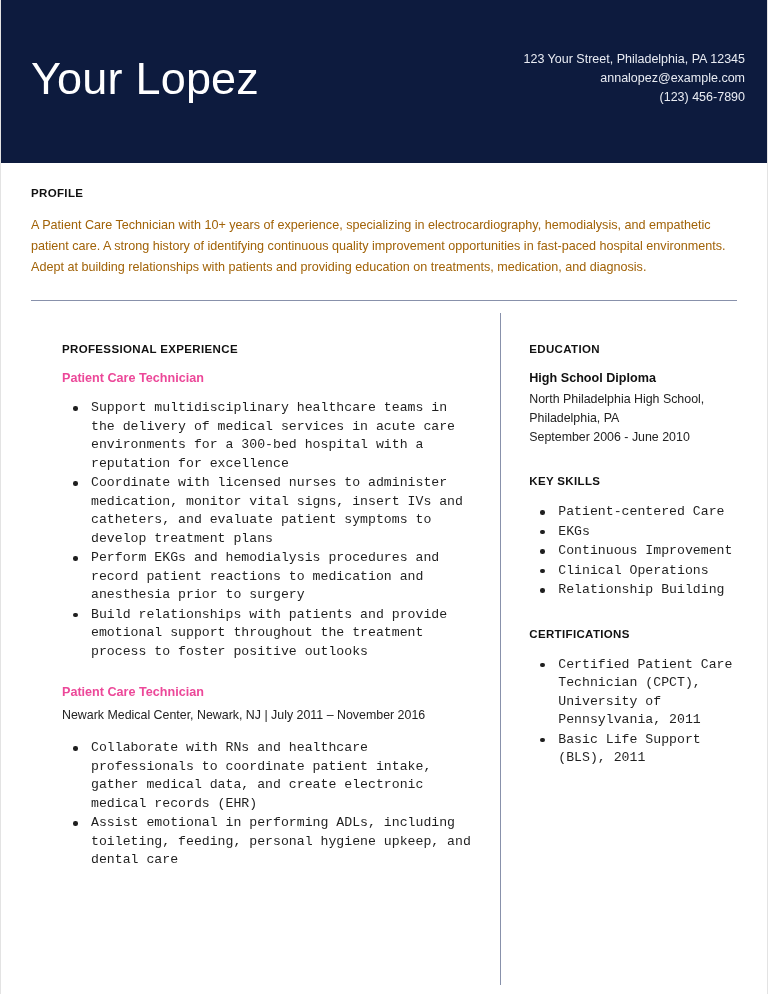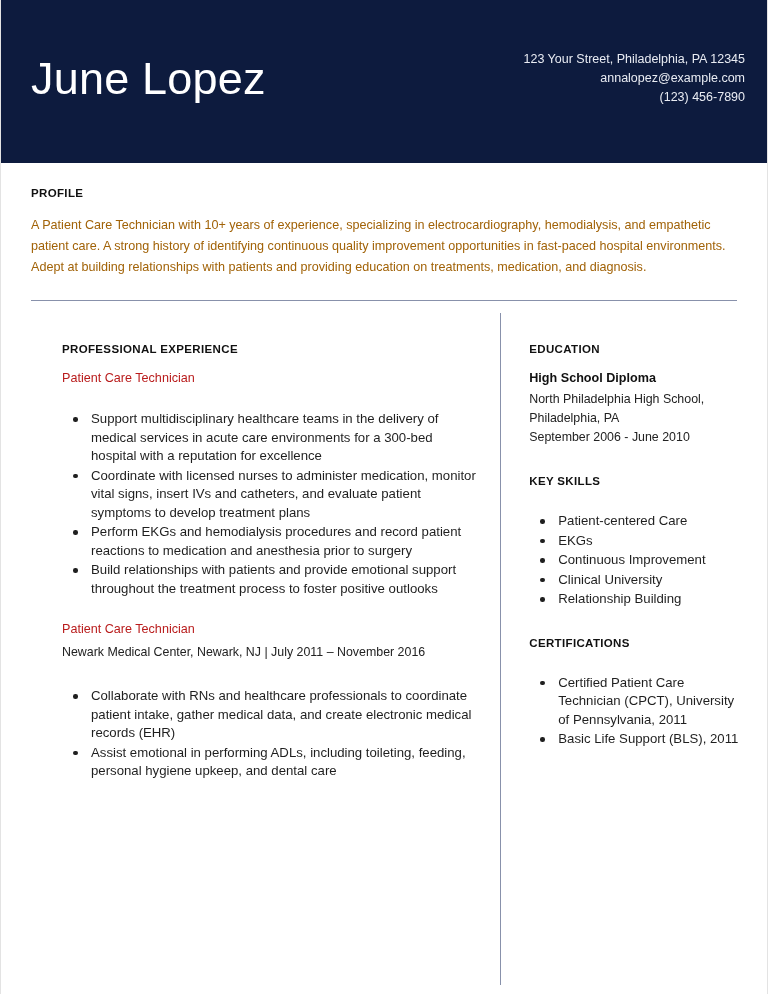--- a/index.html
+++ b/index.html
@@ -90,36 +90,37 @@
     width: 278px;
     box-sizing: border-box;
     padding: 30px 22px 0 28px;
     border-left: 1px solid #8891ab;
     min-height: 672px;
   }
 
   .job { margin-bottom: 4px; }
   .job-title {
     font-size: 12.6px;
-    font-weight: normal;
-    color: #b91c1c;
+    font-weight: bold;
+    color: #ec4899;
     margin: 0 0 6px 0;
   }
   .job-meta {
     font-size: 12.4px;
     line-height: 20px;
     color: #222222;
     margin: 0;
   }
   .job + .job { margin-top: 24px; }
 
   ul.bullets {
     list-style: none;
-    margin: 25px 0 0 0;
+    margin: 14px 0 0 0;
     padding: 0;
+    font-family: Liberation Mono, monospace;
   }
   ul.bullets li {
     position: relative;
     padding-left: 29px;
     margin-bottom: 1px;
     font-size: 13.2px;
     line-height: 18.5px;
     color: #1f1f1f;
   }
   ul.bullets li::before {
@@ -146,21 +147,21 @@
     color: #222222;
     margin: 0;
   }
   .right-list { margin-top: 14px; }
   .right-list li { font-size: 13.2px; line-height: 18.5px; }
 </style>
 </head>
 <body>
 
 <div class="header">
-  <div class="name">June Lopez</div>
+  <div class="name">Your Lopez</div>
   <div class="contact">
     <div>123 Your Street, Philadelphia, PA 12345</div>
     <div>annalopez@example.com</div>
     <div>(123) 456-7890</div>
   </div>
 </div>
 
 <div class="profile-block">
   <div class="section-title">PROFILE</div>
   <p class="profile-text">A Patient Care Technician with 10+ years of experience, specializing in electrocardiography, hemodialysis, and empathetic patient care. A strong history of identifying continuous quality improvement opportunities in fast-paced hospital environments. Adept at building relationships with patients and providing education on treatments, medication, and diagnosis.</p>
@@ -200,21 +201,21 @@
       <p class="edu-meta">North Philadelphia High School, Philadelphia, PA</p>
       <p class="edu-meta">September 2006 - June 2010</p>
     </div>
 
     <div class="block">
       <div class="section-title">KEY SKILLS</div>
       <ul class="bullets right-list">
         <li>Patient-centered Care</li>
         <li>EKGs</li>
         <li>Continuous Improvement</li>
-        <li>Clinical University</li>
+        <li>Clinical Operations</li>
         <li>Relationship Building</li>
       </ul>
     </div>
 
     <div class="block">
       <div class="section-title">CERTIFICATIONS</div>
       <ul class="bullets right-list">
         <li>Certified Patient Care Technician (CPCT), University of Pennsylvania, 2011</li>
         <li>Basic Life Support (BLS), 2011</li>
       </ul>

